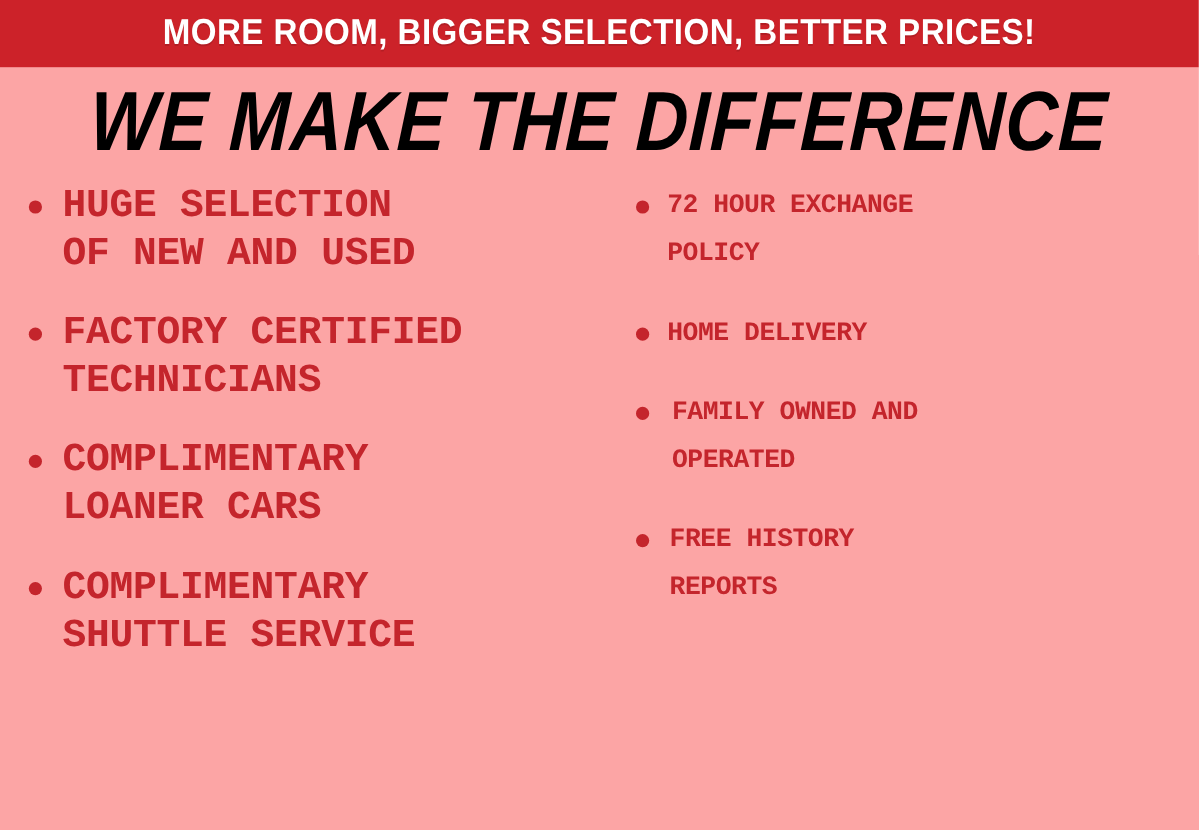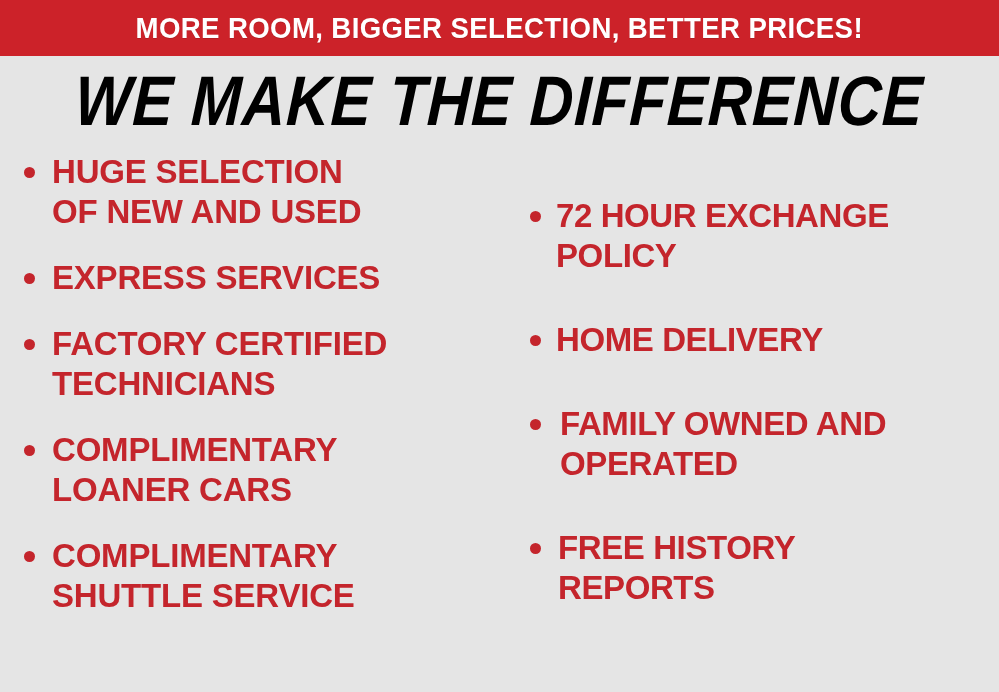--- a/index.html
+++ b/index.html
@@ -14,21 +14,21 @@
     overflow: hidden;
     background: #ffffff;
     font-family: "Liberation Sans", sans-serif;
     -webkit-font-smoothing: antialiased;
   }
 
   #ad {
     position: relative;
     width: 999px;
     height: 692px;
-    background: #e5e5e5;
+    background: #fca5a5;
     overflow: hidden;
   }
 
   
   .banner {
     position: absolute;
     left: 0;
     top: 0;
     width: 999px;
     height: 56px;
@@ -106,35 +106,34 @@
     list-style: none;
     margin: 0;
     padding: 0;
   }
 
   .bullet-item {
     position: relative;
     padding-left: 38px;
     margin-bottom: 26px;
     color: #c4252c;
-    font-family: Liberation Sans, sans-serif;
+    font-family: Liberation Mono, monospace;
     font-weight: bold;
     font-size: 33px;
     line-height: 40px;
     letter-spacing: -0.2px;
     text-transform: uppercase;
     white-space: pre-line;
   }
 
   .col-right .bullet-item {
-    font-size: 33px;
+    font-size: 22px;
     line-height: 40px;
     margin-bottom: 26px;
     letter-spacing: -0.4px;
-    margin-top: 44px;
   }
 
   .bullet-item::before {
     content: "";
     position: absolute;
     left: 10px;
     top: 15px;
     width: 11px;
     height: 11px;
     border-radius: 50%;
@@ -161,21 +160,20 @@
   <div class="headline">
     <div class="headline-text">WE MAKE THE DIFFERENCE</div>
   </div>
 
   <div class="columns">
 
     <div class="col col-left">
       <ul class="bullet-list">
         <li class="bullet-item">HUGE SELECTION
 OF NEW AND USED</li>
-        <li class="bullet-item">EXPRESS SERVICES</li>
         <li class="bullet-item">FACTORY CERTIFIED
 TECHNICIANS</li>
         <li class="bullet-item">COMPLIMENTARY
 LOANER CARS</li>
         <li class="bullet-item">COMPLIMENTARY
 SHUTTLE SERVICE</li>
       </ul>
     </div>
 
     <div class="col col-right">

